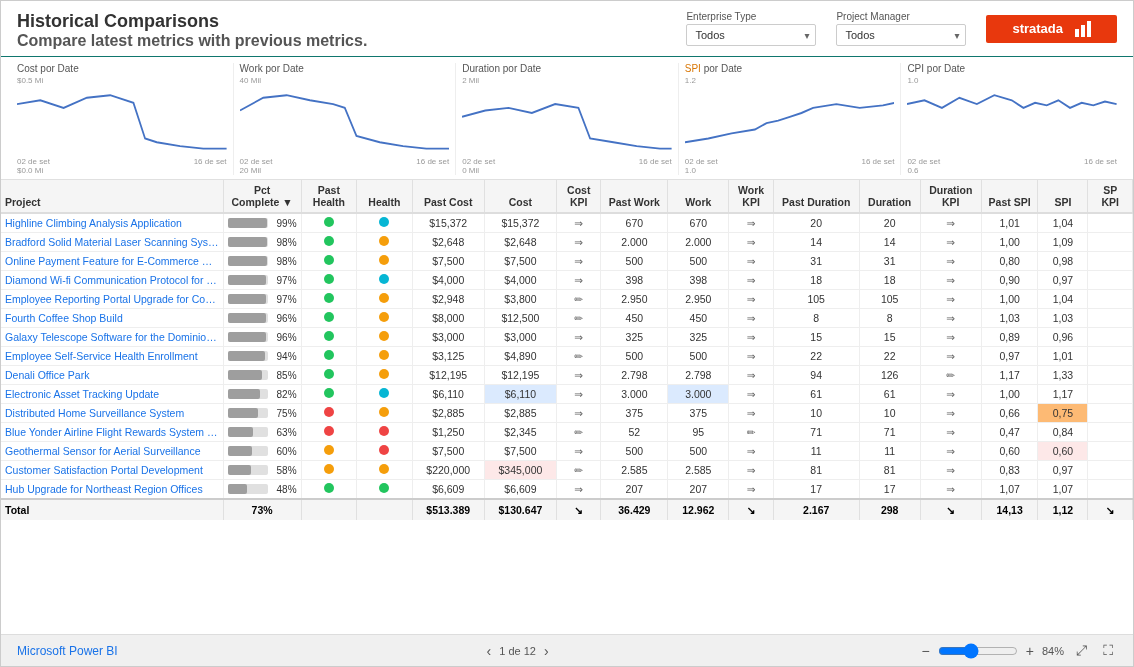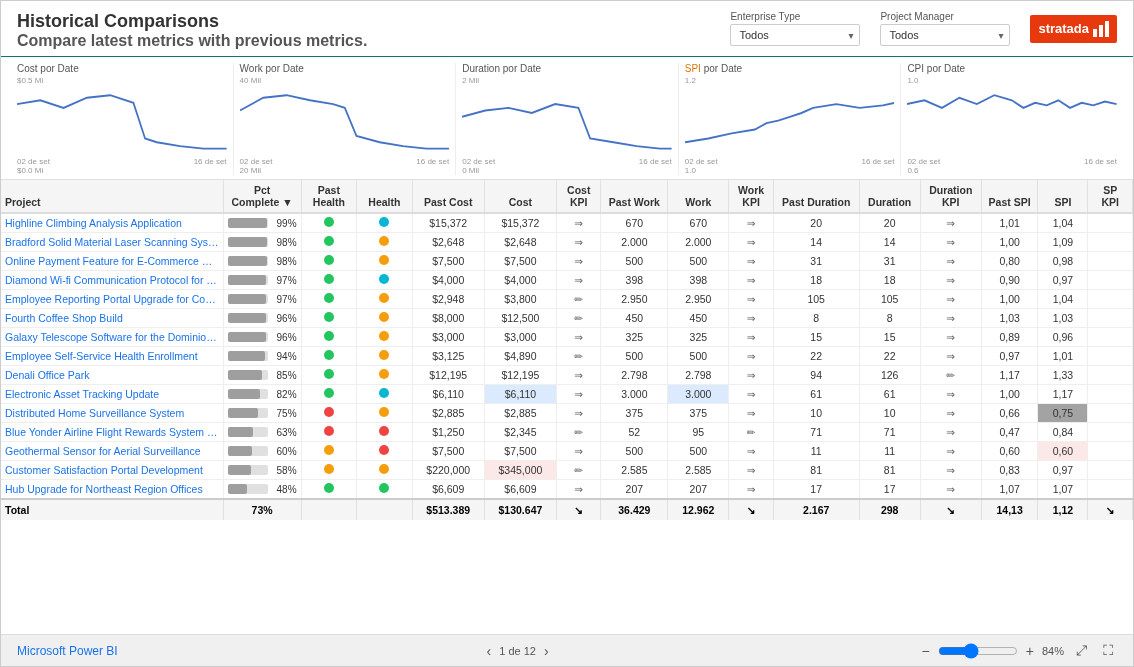--- a/index.html
+++ b/index.html
@@ -18,21 +18,21 @@
     .filter-select { border: 1px solid #ccc; border-radius: 2px; padding: 4px 24px 4px 8px; font-size: 11px; color: #333; background: #fff; min-width: 130px; appearance: none; cursor: pointer; position: relative; }
     .select-wrapper { position: relative; display: inline-block; }
     .select-wrapper::after { content: '▾'; position: absolute; right: 7px; top: 50%; transform: translateY(-50%); font-size: 10px; color: #666; pointer-events: none; }
     .date-range-group { display: flex; flex-direction: column; align-items: center; gap: 4px; }
     .date-range-label { font-size: 10px; color: #555; }
     .date-range-inputs { display: flex; align-items: center; gap: 4px; }
     .date-input { border: 1px solid #ccc; border-radius: 2px; padding: 3px 6px; font-size: 11px; width: 88px; }
     .date-circles { display: flex; gap: 8px; }
     .date-circle { width: 18px; height: 18px; border-radius: 50%; border: 2px solid #999; background: #fff; }
     .logo-area { display: flex; align-items: center; }
-    .logo-box { background: #e8380d; color: #fff; font-weight: 700; font-size: 13px; padding: 6px 8px; border-radius: 2px; display: flex; align-items: center; gap: 4px; }
+    .logo-box { background: #e8380d; color: #fff; font-weight: 700; font-size: 13px; padding: 6px 26px; border-radius: 2px; display: flex; align-items: center; gap: 12px; }
     .logo-bars { display: flex; gap: 2px; align-items: flex-end; }
     .logo-bar { background: #fff; width: 4px; }
     
     
     .charts-row { display: flex; background: #fff; border-bottom: 1px solid #e0e0e0; padding: 6px 10px 4px; gap: 0; }
     .chart-item { flex: 1; min-width: 0; padding: 0 6px; border-right: 1px solid #eee; }
     .chart-item:last-child { border-right: none; }
     .chart-title { font-size: 10px; color: #555; margin-bottom: 2px; }
     .chart-title span { color: #d97706; }
     .chart-svg { width: 100%; height: 70px; }
@@ -471,21 +471,21 @@
             <td>$2,885</td>
             <td>$2,885</td>
             <td style="color: rgb(102, 102, 102);">⇒</td>
             <td>375</td>
             <td>375</td>
             <td style="color: rgb(102, 102, 102);">⇒</td>
             <td>10</td>
             <td>10</td>
             <td style="color: rgb(102, 102, 102);">⇒</td>
             <td>0,66</td>
-            <td style="background: #a3a3a3;">0,75</td>
+            <td style="background: #fdba74;">0,75</td>
             <td></td>
           </tr>
           <tr>
             <td style="color: rgb(26, 115, 232); cursor: pointer; max-width: 200px; overflow: hidden; text-overflow: ellipsis; font-size: 10.5px;">Blue Yonder Airline Flight Rewards System Integration</td>
             <td class="pct-bar-cell">
               <div class="pct-bar-wrap">
                 <div class="pct-bar-bg">
                   <div class="pct-bar-fill" style="width: 63%;"></div>
                 </div>
                 <span class="pct-text">63%</span>

